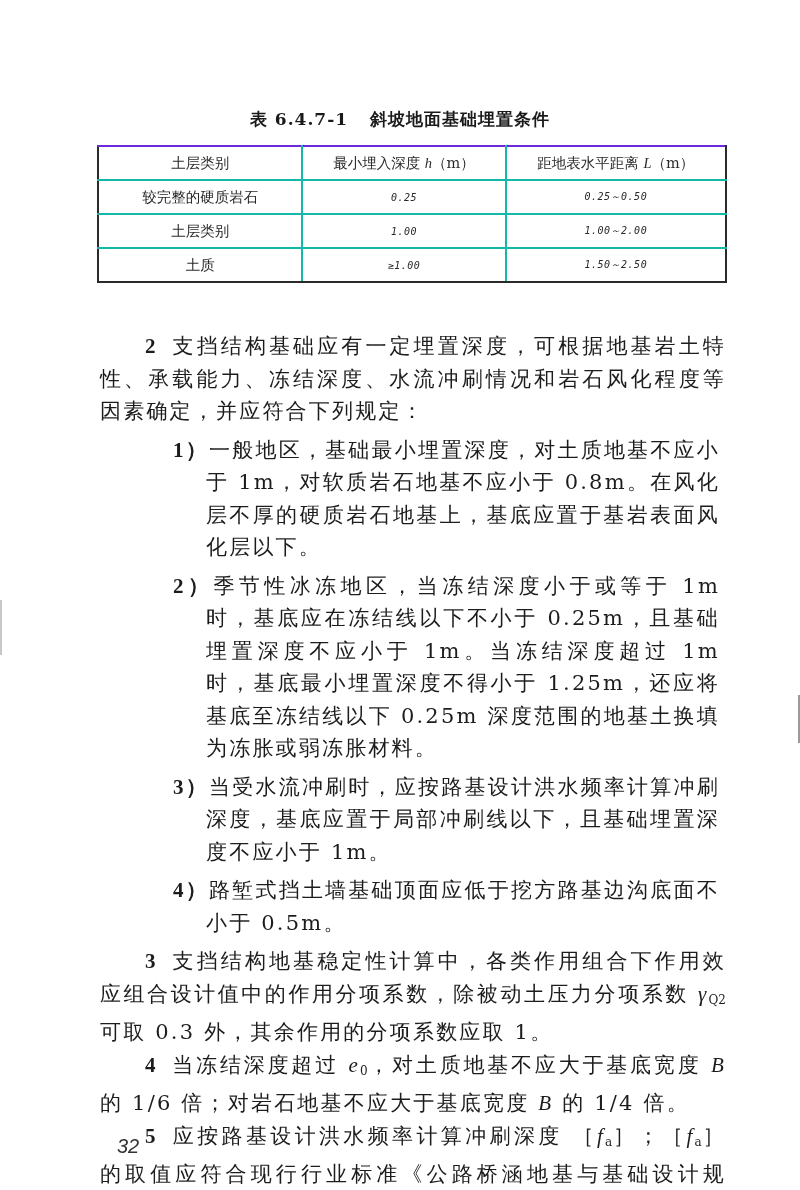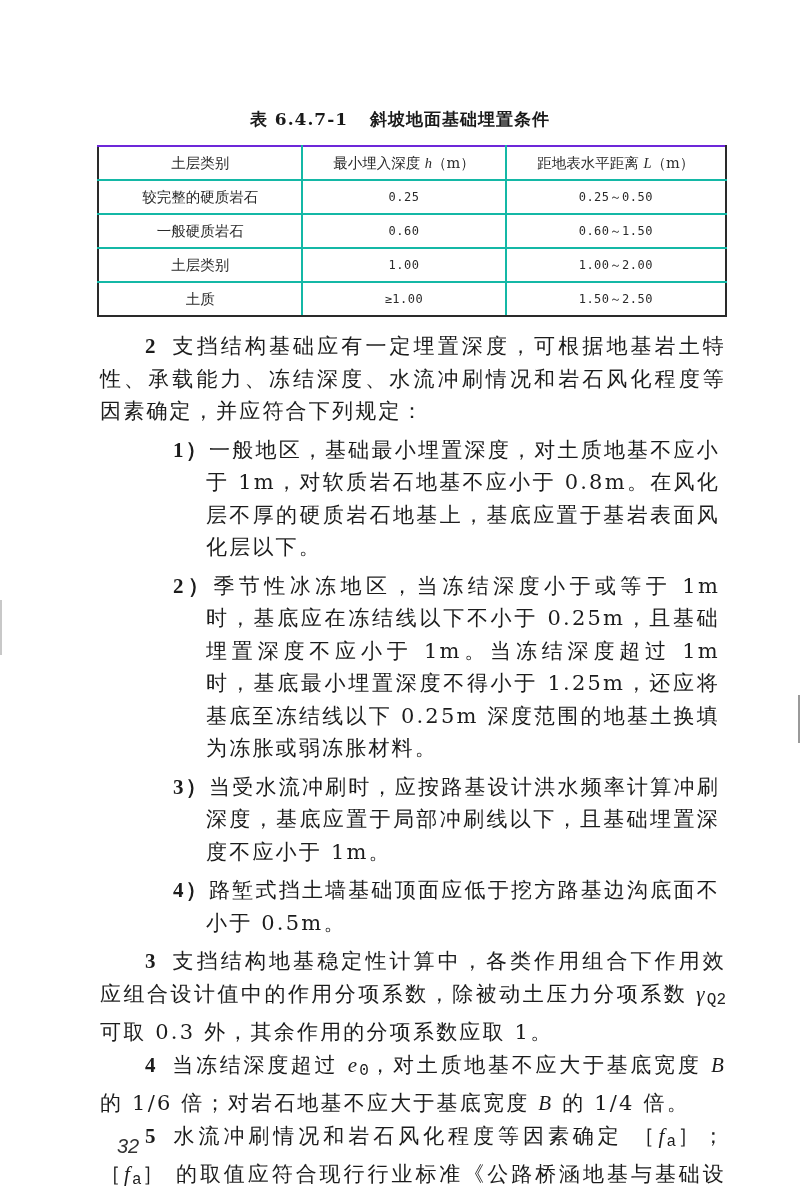--- a/index.html
+++ b/index.html
@@ -49,21 +49,21 @@
       padding: 0;
       height: 32px;
     }
     table.spec tr:first-child th { border-top: 2px solid #6d28d9; }
     table.spec tr:last-child td { border-bottom: 2px solid #2a2a2a; }
     table.spec th:first-child, table.spec td:first-child { border-left: 2px solid #2a2a2a; }
     table.spec th:last-child, table.spec td:last-child { border-right: 2px solid #2a2a2a; }
     table.spec col.c1 { width: 205px; }
     table.spec col.c2 { width: 204px; }
     table.spec col.c3 { width: 221px; }
-    .mono-num { font-family: "DejaVu Sans Mono", "Liberation Mono", monospace; font-size: 12px; letter-spacing: 0.5px; }
+    .mono-num { font-family: "DejaVu Sans Mono", "Liberation Mono", monospace; font-size: 10px; letter-spacing: 0.5px; font-style: italic; }
     i.var { font-family: "Liberation Serif", serif; font-style: italic; }
 
     .body-text {
       position: absolute;
       left: 100px;
       top: 330px;
       width: 626px;
       font-size: 21px;
       line-height: 32.5px;
       letter-spacing: 2.2px;
@@ -80,21 +80,21 @@
     }
     .subitem {
       margin: 6px;
       padding-left: 100px;
       text-indent: -33px;
     }
     .subitem .snum {
       font-weight: bold;
       font-family: "Liberation Serif", serif;
     }
-    sub.s { font-size: 16px; letter-spacing: 0; vertical-align: -3px; font-family: Liberation Mono, monospace; }
+    sub.s { font-size: 12px; letter-spacing: 0; vertical-align: -3px; }
     .page-number {
       position: absolute;
       left: 117px;
       top: 1100px;
       font-family: "Liberation Sans", sans-serif;
       font-style: italic;
       font-size: 20px;
       color: #333;
       margin-top: 35px;
     }
@@ -135,25 +135,20 @@
       <th>土层类别</th>
       <th><span>最小埋入深度 </span><i class="var">h</i><span>（m）</span></th>
       <th><span>距地表水平距离 </span><i class="var">L</i><span>（m）</span></th>
     </tr>
     <tr>
       <td>较完整的硬质岩石</td>
       <td class="mono-num">0.25</td>
       <td class="mono-num">0.25～0.50</td>
     </tr>
     <tr>
-      <td>一般硬质岩石</td>
-      <td class="mono-num">0.60</td>
-      <td class="mono-num">0.60～1.50</td>
-    </tr>
-    <tr>
       <td>土层类别</td>
       <td class="mono-num">1.00</td>
       <td class="mono-num">1.00～2.00</td>
     </tr>
     <tr>
       <td>土质</td>
       <td class="mono-num">≥1.00</td>
       <td class="mono-num">1.50～2.50</td>
     </tr>
   </tbody>
@@ -164,20 +159,20 @@
 
     <p class="subitem"><span class="snum">1）</span><span>一般地区，基础最小埋置深度，对土质地基不应小于 1m，对软质岩石地基不应小于 0.8m。在风化层不厚的硬质岩石地基上，基底应置于基岩表面风化层以下。</span></p>
     <p class="subitem"><span class="snum">2）</span><span>季节性冰冻地区，当冻结深度小于或等于 1m 时，基底应在冻结线以下不小于 0.25m，且基础埋置深度不应小于 1m。当冻结深度超过 1m 时，基底最小埋置深度不得小于 1.25m，还应将基底至冻结线以下 0.25m 深度范围的地基土换填为冻胀或弱冻胀材料。</span></p>
     <p class="subitem"><span class="snum">3）</span><span>当受水流冲刷时，应按路基设计洪水频率计算冲刷深度，基底应置于局部冲刷线以下，且基础埋置深度不应小于 1m。</span></p>
     <p class="subitem"><span class="snum">4）</span><span>路堑式挡土墙基础顶面应低于挖方路基边沟底面不小于 0.5m。</span></p>
 
     <p class="para"><span class="pnum">3</span><span>支挡结构地基稳定性计算中，各类作用组合下作用效应组合设计值中的作用分项系数，除被动土压力分项系数 </span><i class="var">γ</i><sub class="s">Q2</sub><span> 可取 0.3 外，其余作用的分项系数应取 1。</span></p>
 
     <p class="para"><span class="pnum">4</span><span>当冻结深度超过 </span><i class="var">e</i><sub class="s">0</sub><span>，对土质地基不应大于基底宽度 </span><i class="var">B</i><span> 的 1/6 倍；对岩石地基不应大于基底宽度 </span><i class="var">B</i><span> 的 1/4 倍。</span></p>
 
-    <p class="para"><span class="pnum">5</span><span>水流冲刷情况和岩石风化程度等因素确定 ［</span><i class="var">f</i><sub class="s">a</sub><span>］；［</span><i class="var">f</i><sub class="s">a</sub><span>］ 的取值应符合现行行业标准《公路桥涵地基与基础设计规范》JTG</span></p>
+    <p class="para"><span class="pnum">5</span><span>应按路基设计洪水频率计算冲刷深度 ［</span><i class="var">f</i><sub class="s">a</sub><span>］；［</span><i class="var">f</i><sub class="s">a</sub><span>］ 的取值应符合现行行业标准《公路桥涵地基与基础设计规范》JTG</span></p>
   </div>
 
   <div class="page-number">32</div>
 
   <div class="margin-mark-left"></div>
   <div class="margin-mark-right"></div>
 </div>
 
 </body></html>

